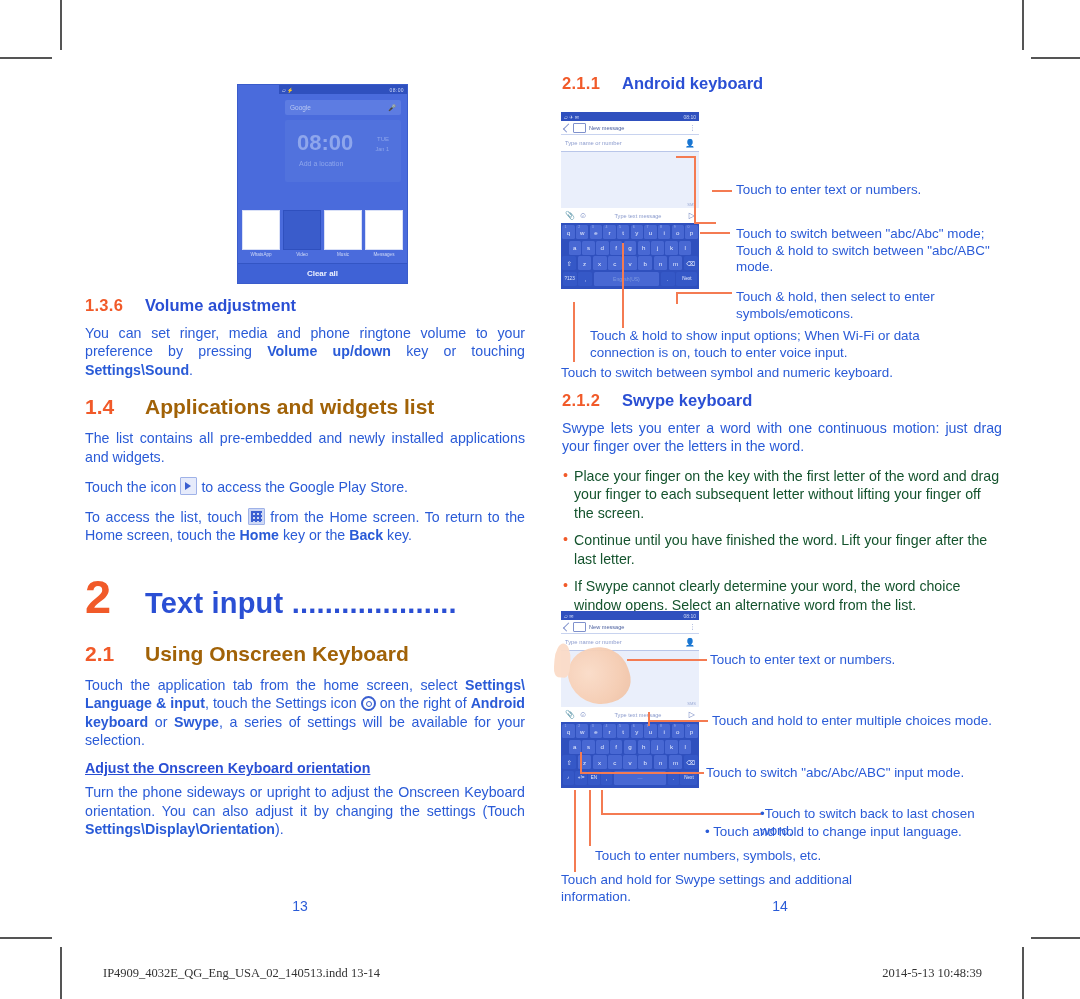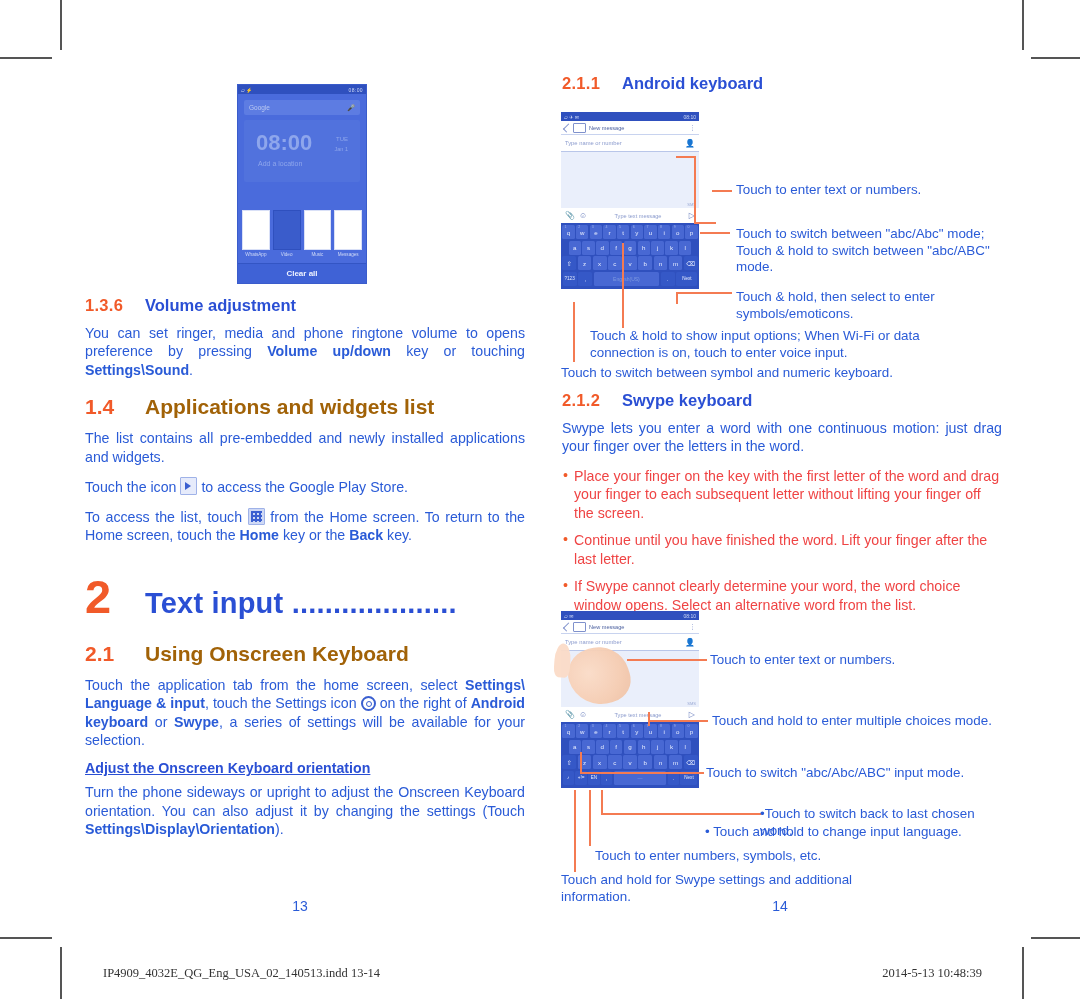--- a/index.html
+++ b/index.html
@@ -36,21 +36,21 @@
     text-align:justify;
   }
   p.body.nj{text-align:left;}
   p.body b{font-weight:bold;}
   .ulhead{
     color:#2A4FD4;font-weight:bold;font-size:14.2px;text-decoration:underline;
     margin:4px 0 7px 0;
   }
   ul.bl{margin:0 0 9px 0;padding:0;list-style:none;}
   ul.bl li{
-    color:#ef4444;font-size:14.2px;line-height:1.30;margin:8px 0 9px 0;
+    color:#14532d;font-size:14.2px;line-height:1.30;margin:8px 0 9px 0;
     padding-left:12px;position:relative;
   }
   ul.bl li:before{content:"\2022";color:#F15A29;position:absolute;left:1px;top:-1px;}
 
   .pagenum{
     position:absolute;color:#2A5BD7;font-size:14px;font-weight:normal;
     text-align:center;width:80px;
   }
 
   .footer{
@@ -84,21 +84,21 @@
   .ic-gear{
     width:15px;height:15px;border:2.4px solid #3a5fd0;border-radius:50%;
     box-sizing:border-box;position:relative;
   }
   .ic-gear:after{
     content:"";position:absolute;left:3px;top:3px;width:4px;height:4px;
     border:1.6px solid #3a5fd0;border-radius:50%;
   }
 
   
-  .phone{position:absolute;background:#3f62d6;overflow:hidden;}
+  .phone{position:absolute;background:#3f62d6;overflow:hidden;padding-left:41px;}
   .phone .sbar{
     height:9px;background:#2f50be;color:#cdd8f5;font-size:5px;
     display:flex;align-items:center;justify-content:space-between;padding:0 3px;
   }
   .phone .sbar .r{letter-spacing:.4px;}
 
   
   #home-screen{left:237px;top:84px;width:128px;height:198px;background:#4a6bdc;
     border:1px solid #3a5ccb;}
   #home-screen .gbar{
@@ -245,21 +245,21 @@
     <div class="clearall">Clear all</div>
   </div>
 
   <div class="col col-left" style="top:296px;">
 
     <div class="sec3">
       <span class="n">1.3.6</span>
       <span class="t">Volume adjustment</span>
     </div>
 
-    <p class="body"><span>You can set ringer, media and phone ringtone volume to opens preference by pressing </span><b>Volume up/down</b><span> key or touching </span><b>Settings\</b><b>Sound</b><span>.</span></p>
+    <p class="body"><span>You can set ringer, media and phone ringtone volume to your preference by pressing </span><b>Volume up/down</b><span> key or touching </span><b>Settings\</b><b>Sound</b><span>.</span></p>
 
     <div class="sec2">
       <span class="n">1.4</span>
       <span class="t">Applications and widgets list</span>
     </div>
 
     <p class="body">The list contains all pre-embedded and newly installed applications and widgets.</p>
 
     <p class="body nj"><span>Touch the icon </span><span class="ic ic-play"></span><span> to access the Google Play Store.</span></p>
 

